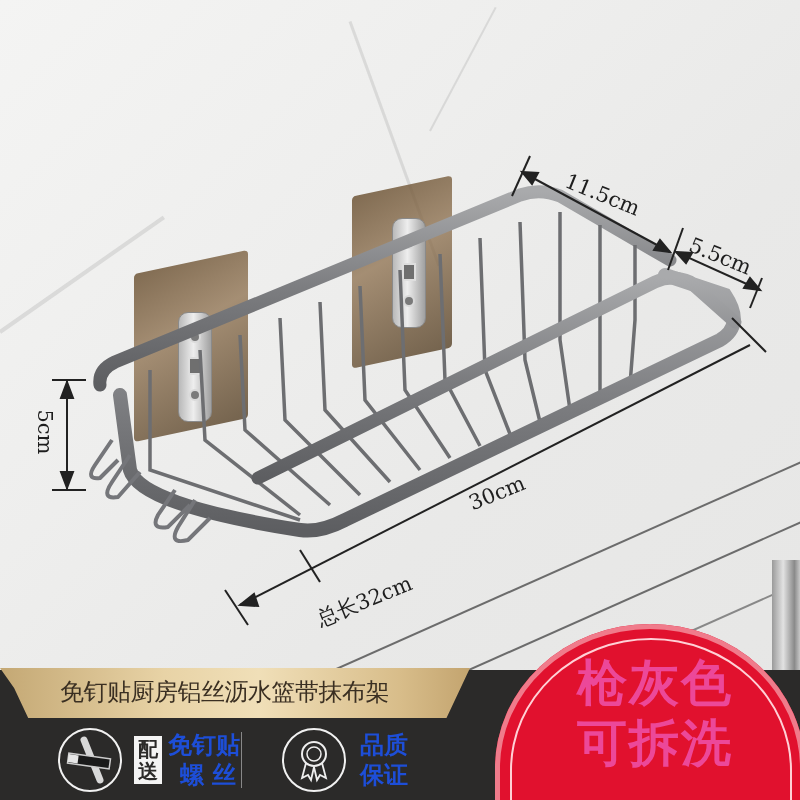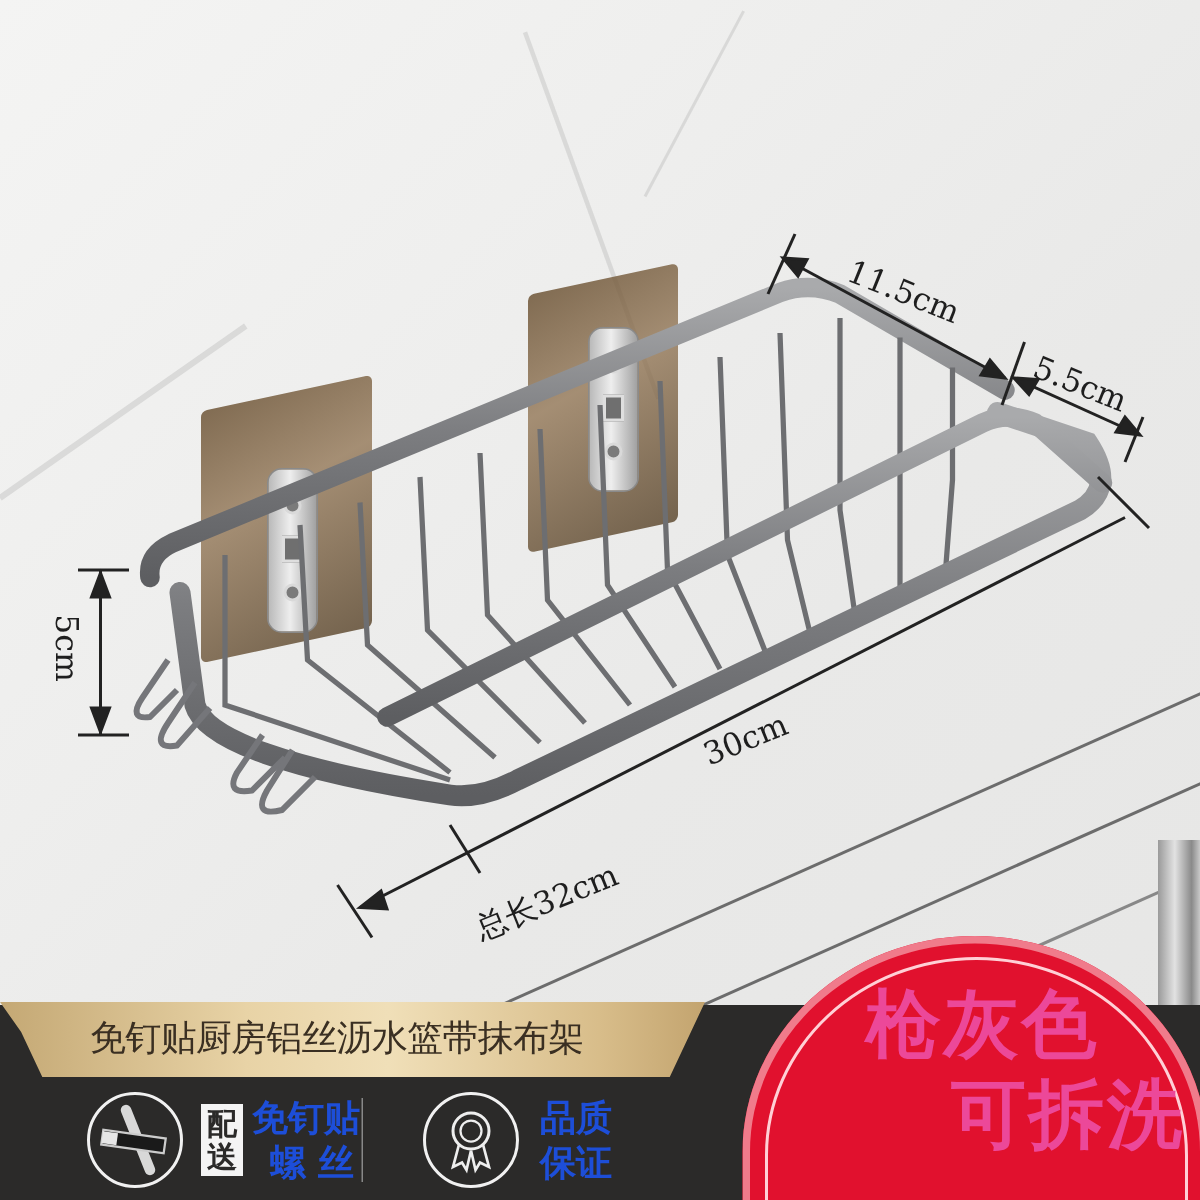--- a/index.html
+++ b/index.html
@@ -177,13 +177,13 @@
   </div>
   <div class="feat-text" style="margin-left:14px;">
     <div>品质</div>
     <div>保证</div>
   </div>
 </div>
 
 <div class="red-badge"></div>
 <div class="red-badge-inner"></div>
 <div class="red-line" style="left:520px;width:270px;top:650px;">枪灰色</div>
-<div class="red-line" style="left:520px;width:270px;top:710px;text-align:right;">可拆洗</div>
+<div class="red-line" style="left:520px;width:270px;top:710px;">可拆洗</div>
 
 </body></html>

